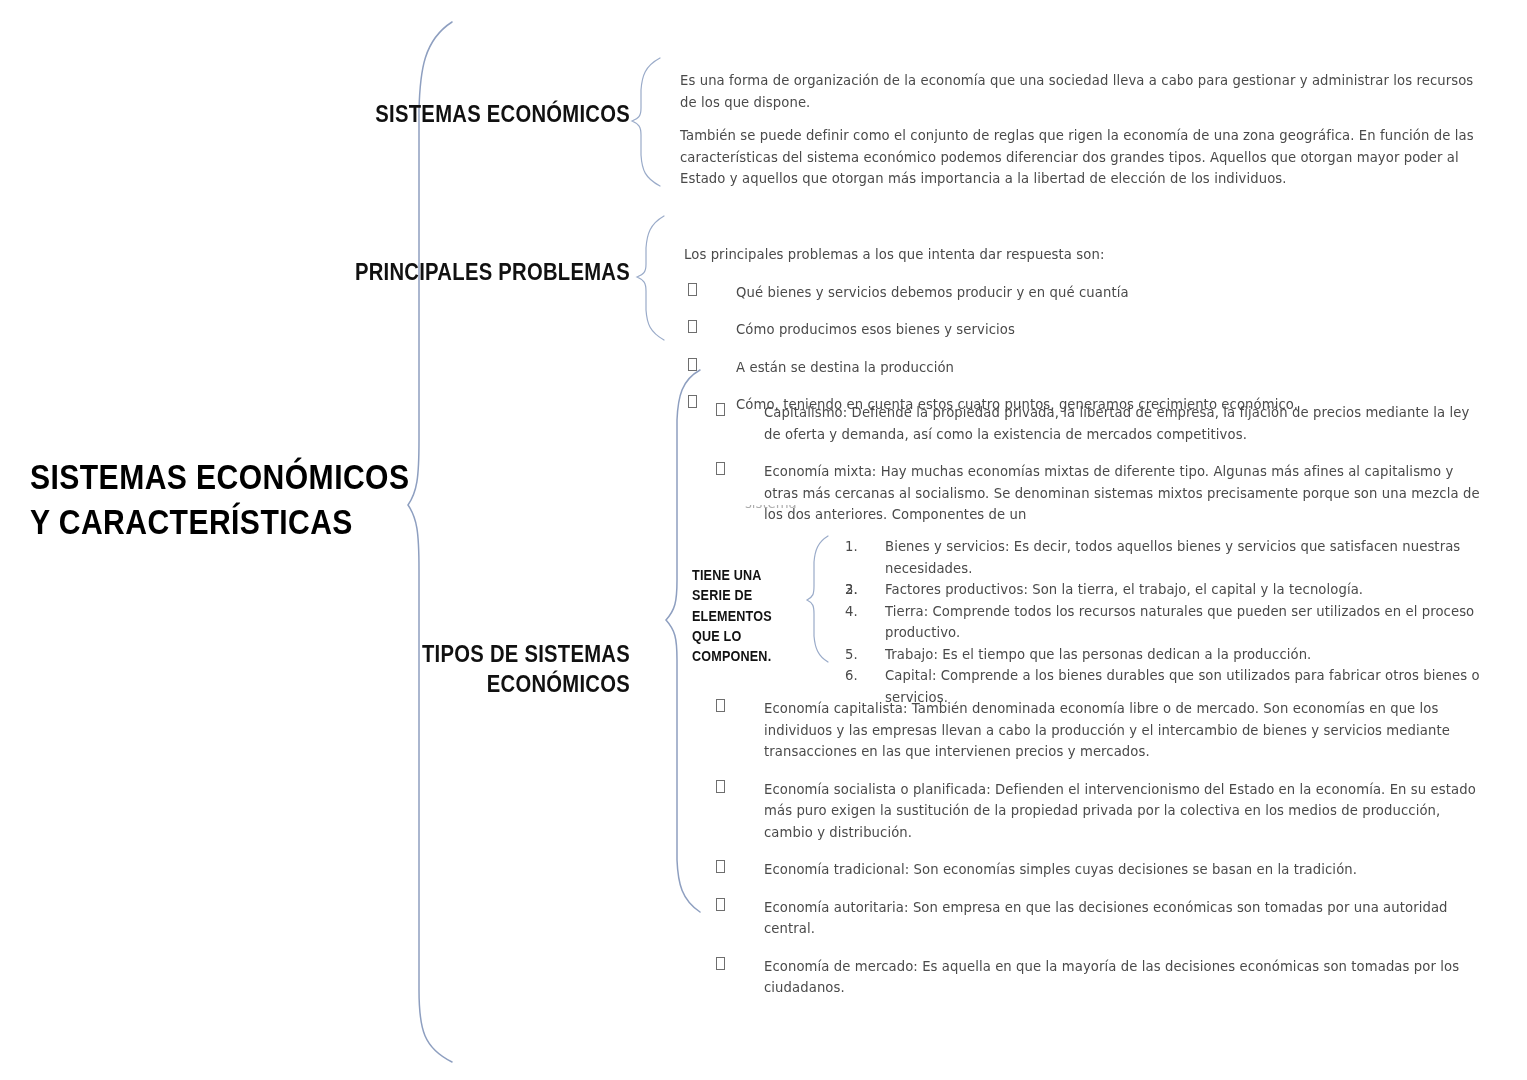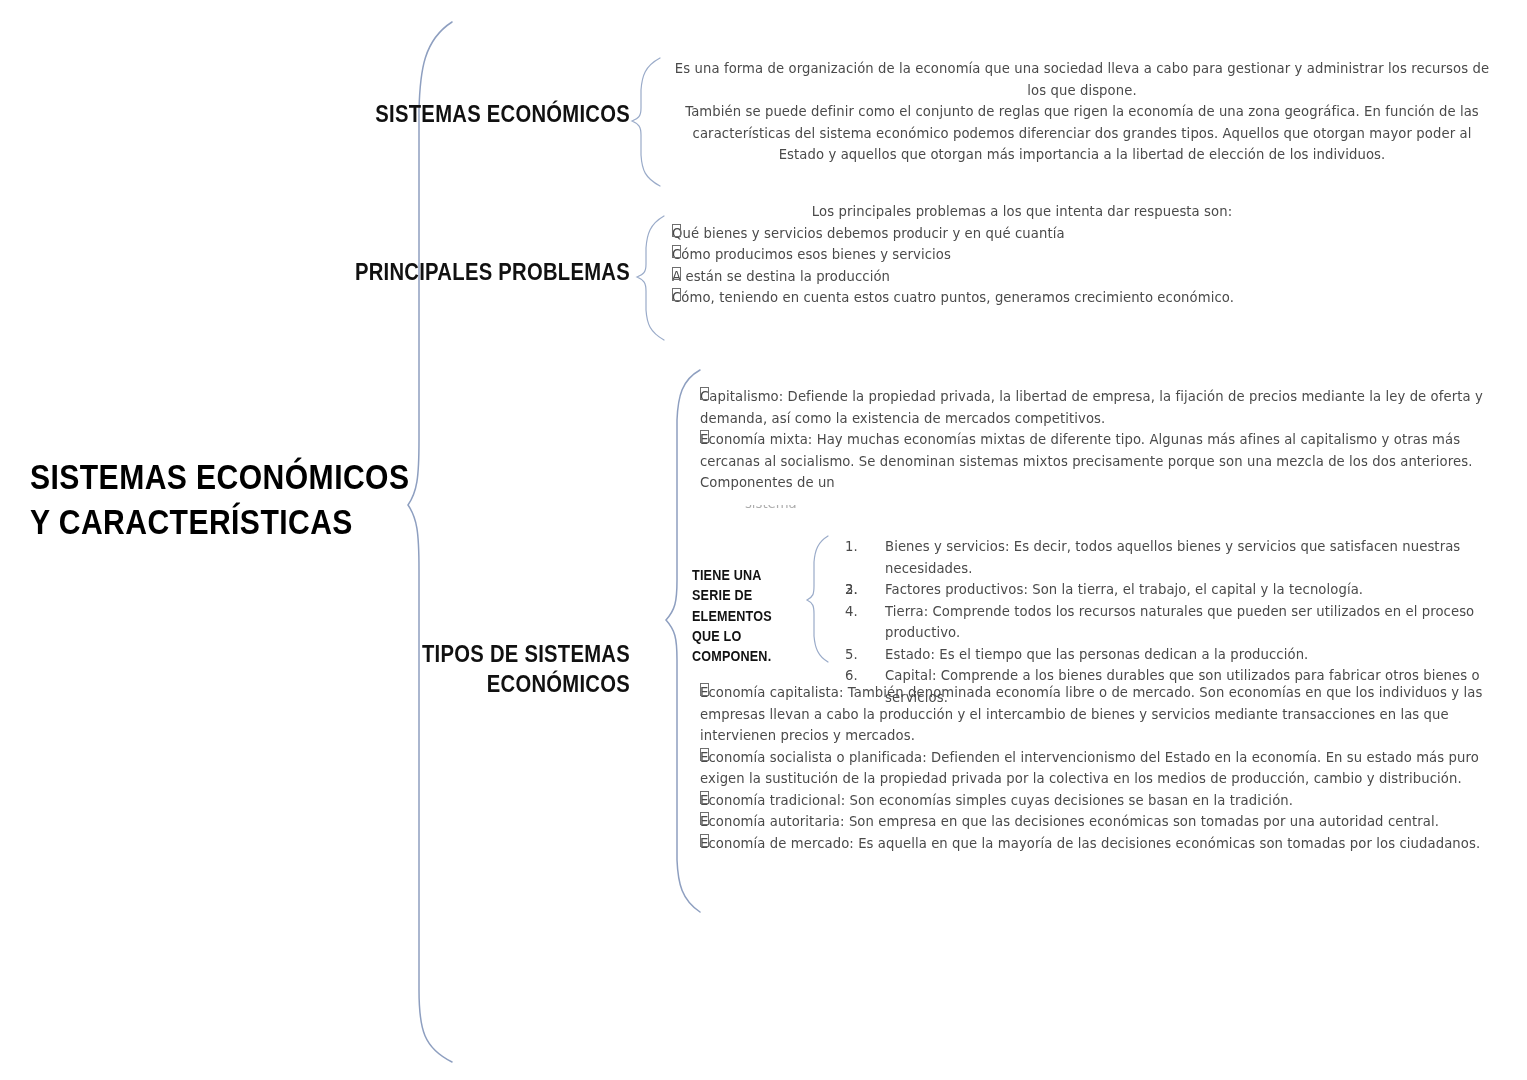--- a/index.html
+++ b/index.html
@@ -71,26 +71,27 @@
 
   
   .body-block {
     position: absolute;
     font-family: "DejaVu Sans", sans-serif;
     font-size: 13.2px;
     line-height: 21.5px;
     color: #4a4a4a;
     letter-spacing: 0.1px;
   }
-  .body-block p { margin: 0; text-align: center; }
+  .body-block p { margin: 12px; }
 
   .bullet-list { list-style: none; margin: 0; padding: 0; }
   .bullet-list > li {
     position: relative;
-    margin: 0;
+    padding-left: 48px;
+    margin: 16px;
   }
   .bullet-list > li .marker {
     position: absolute;
     left: 0;
     top: 1px;
     width: 9px;
     height: 13px;
     border: 1px solid #6e6e6e;
     box-sizing: border-box;
   }
@@ -105,21 +106,21 @@
     position: absolute;
     left: 0;
     top: 0;
     width: 22px;
     text-align: left;
     color: #4a4a4a;
   }
 
   
   #intro-block   { left: 668px; top: 58px;  width: 828px; }
-  #problems-block{ left: 672px; top: 201px; width: 700px; }
+  #problems-block{ left: 672px; top: 232px; width: 700px; }
   #types-block   { left: 700px; top: 386px; width: 800px; }
   #elements-block{ left: 845px; top: 536px; width: 660px; }
   #economies-block{left: 700px; top: 682px; width: 800px; }
 
   .clip-fragment {
     position: absolute;
     left: 745px;
     top: 505px;
     width: 120px;
     height: 16px;
@@ -247,21 +248,21 @@
 <div class="clip-fragment">
   <span class="frag">sistema</span>
 </div>
 
 <div class="body-block" id="elements-block">
   <ol class="num-list">
     <li><span class="num">1.</span><span>Bienes y servicios: Es decir, todos aquellos bienes y servicios que satisfacen nuestras necesidades.</span></li>
     <li><span class="num">2.</span></li>
     <li><span class="num">3.</span><span>Factores productivos: Son la tierra, el trabajo, el capital y la tecnología.</span></li>
     <li><span class="num">4.</span><span>Tierra: Comprende todos los recursos naturales que pueden ser utilizados en el proceso productivo.</span></li>
-    <li><span class="num">5.</span><span>Estado: Es el tiempo que las personas dedican a la producción.</span></li>
+    <li><span class="num">5.</span><span>Trabajo: Es el tiempo que las personas dedican a la producción.</span></li>
     <li><span class="num">6.</span><span>Capital: Comprende a los bienes durables que son utilizados para fabricar otros bienes o servicios.</span></li>
   </ol>
 </div>
 
 <div class="body-block" id="economies-block">
   <ul class="bullet-list">
     <li><span class="marker"></span><span>Economía capitalista: También denominada economía libre o de mercado. Son economías en que los individuos y las empresas llevan a cabo la producción y el intercambio de bienes y servicios mediante transacciones en las que intervienen precios y mercados.</span></li>
     <li><span class="marker"></span><span>Economía socialista o planificada: Defienden el intervencionismo del Estado en la economía. En su estado más puro exigen la sustitución de la propiedad privada por la colectiva en los medios de producción, cambio y distribución.</span></li>
     <li><span class="marker"></span><span>Economía tradicional: Son economías simples cuyas decisiones se basan en la tradición.</span></li>
     <li><span class="marker"></span><span>Economía autoritaria: Son empresa en que las decisiones económicas son tomadas por una autoridad central.</span></li>

